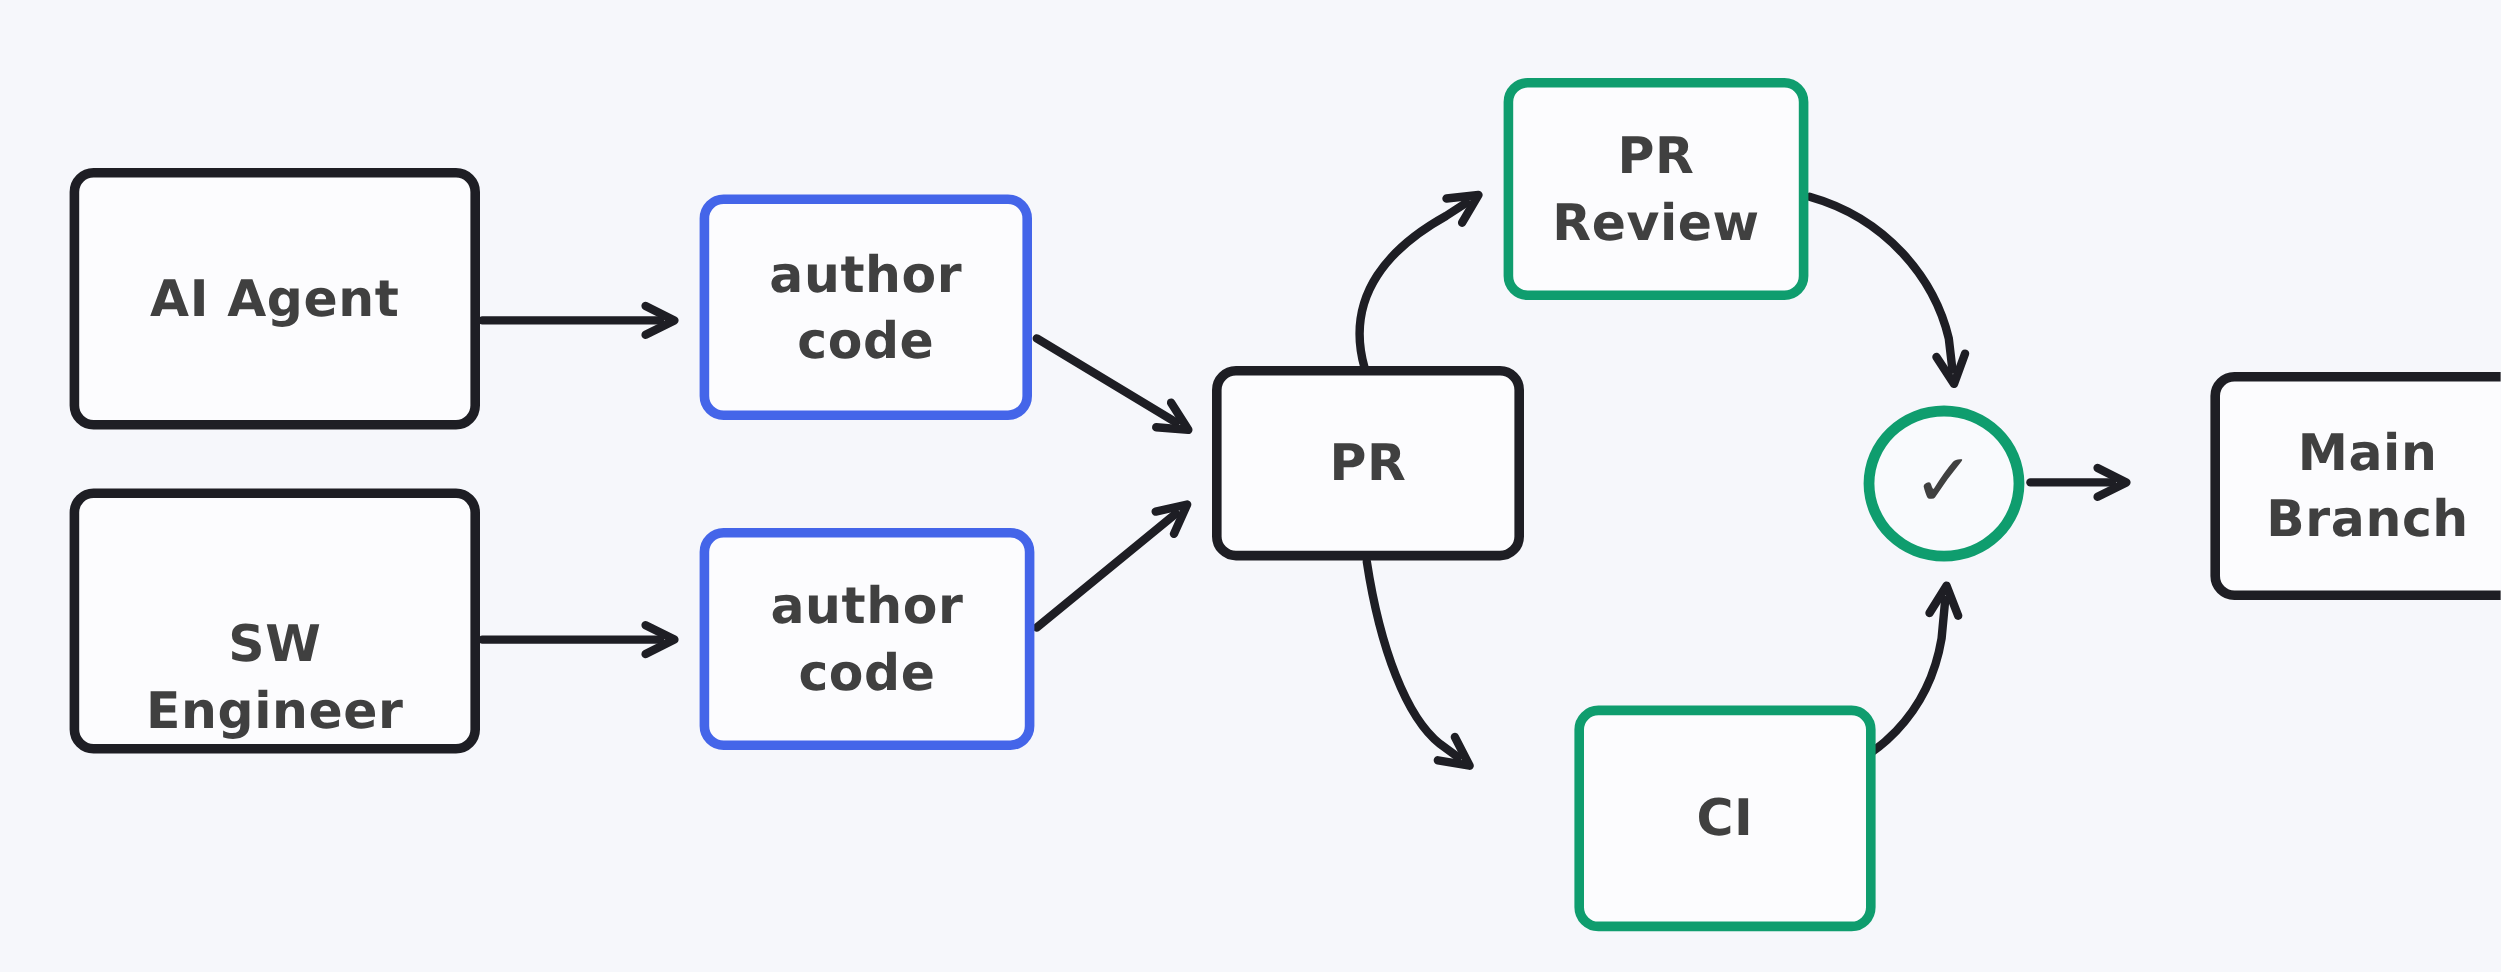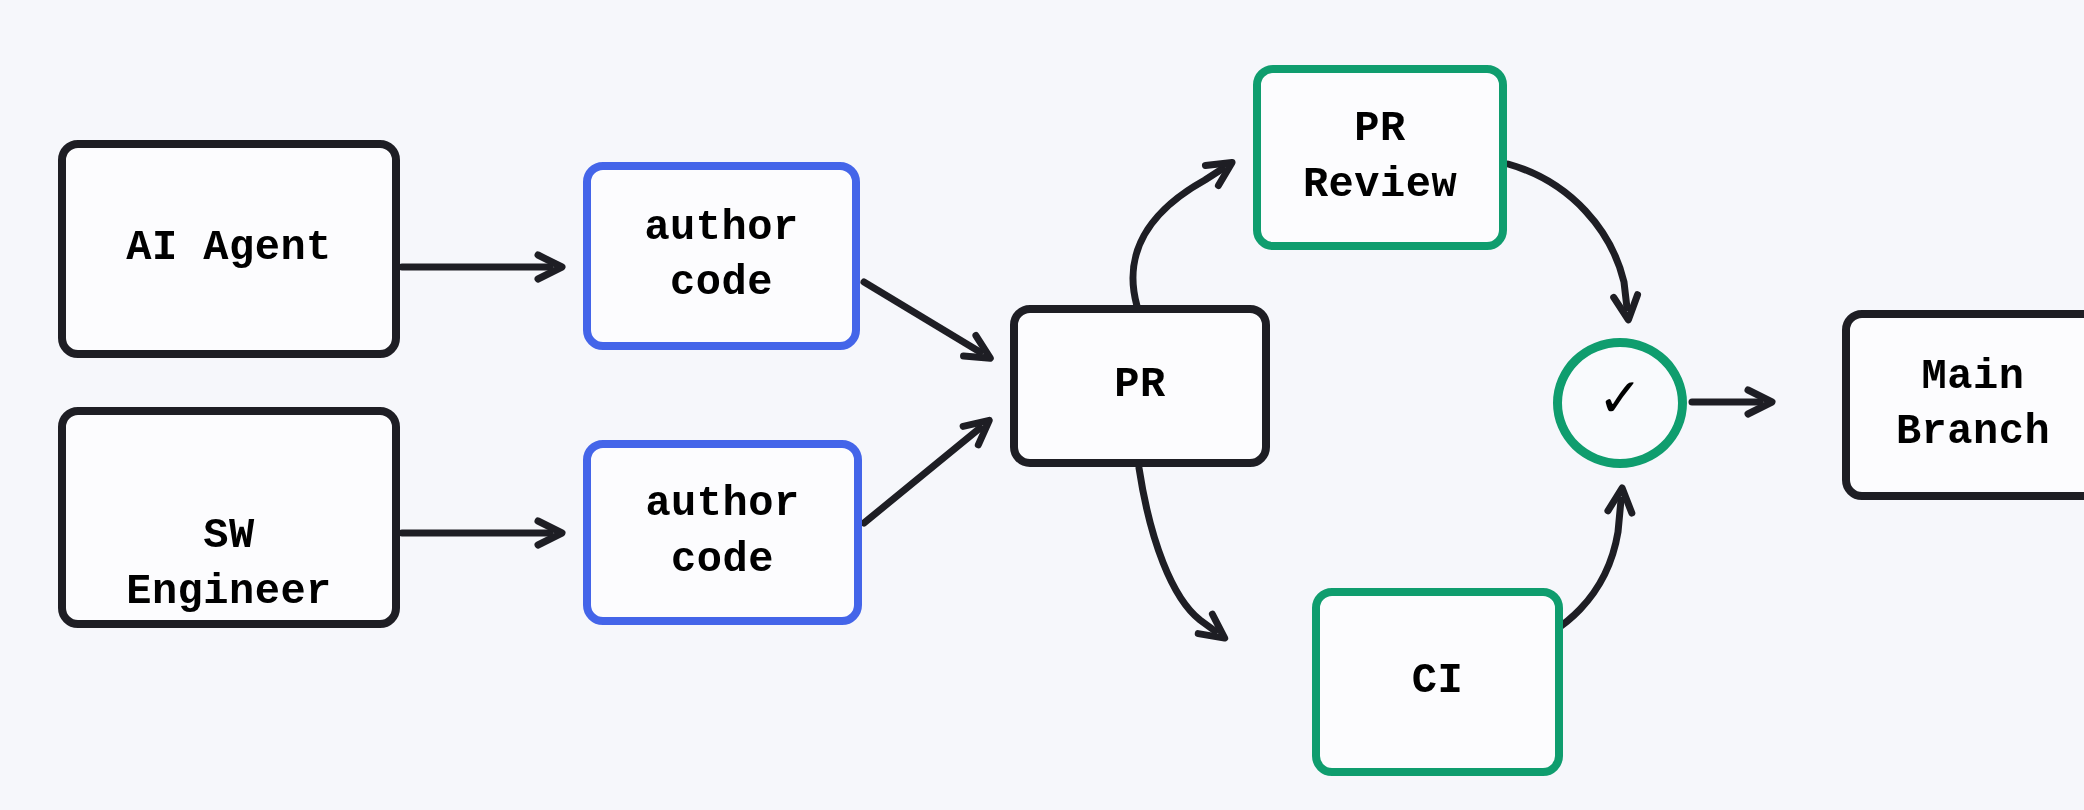--- a/index.html
+++ b/index.html
@@ -24,26 +24,25 @@
   .node {
     position: absolute;
     box-sizing: border-box;
     display: flex;
     align-items: center;
     justify-content: center;
     text-align: center;
     background: #fcfcfe;
     border: 8px solid #1e1e24;
     border-radius: 20px;
-    color: #000000;
+    color: #404040;
     font-size: 42px;
     font-weight: 700;
     line-height: 1.32;
     letter-spacing: 0.5px;
-    font-family: Liberation Mono, monospace;
   }
   .node .label { white-space: pre-line; }
   .stroke-black { border-color: #1e1e24; }
   .stroke-blue  { border-color: #4465e9; }
   .stroke-green { border-color: #0f9d6e; }
 
   .n-ai-agent      { left: 58px;   top: 140px; width: 342px; height: 218px; }
   .n-sw-engineer   { left: 58px;   top: 407px; width: 342px; height: 221px; align-items: flex-end; }
   .n-author-top    { left: 583px;  top: 162px; width: 277px; height: 188px; }
   .n-author-bottom { left: 583px;  top: 440px; width: 279px; height: 185px; }

